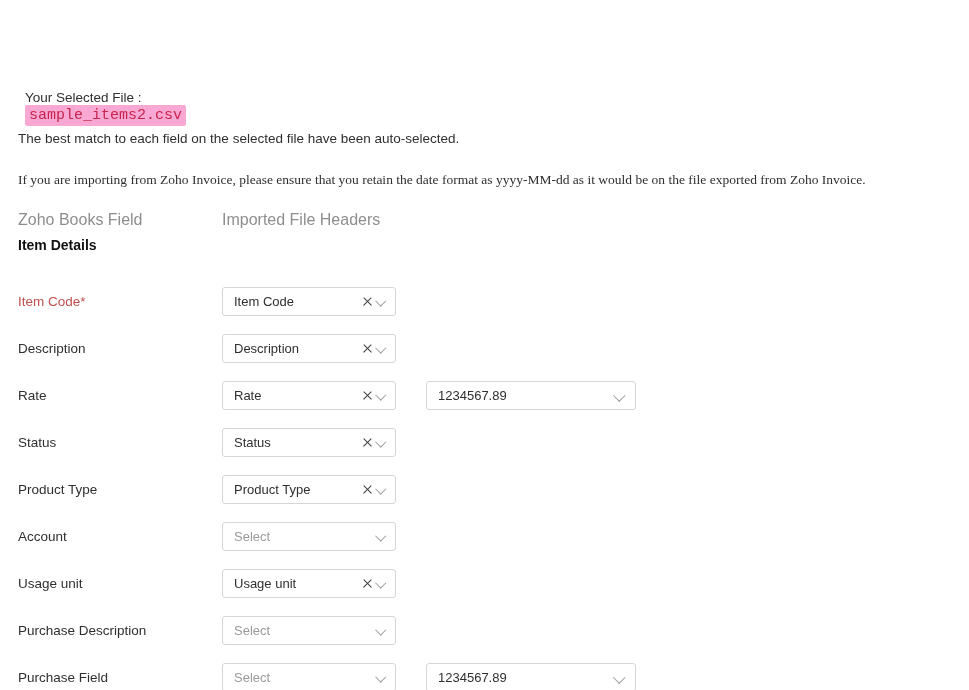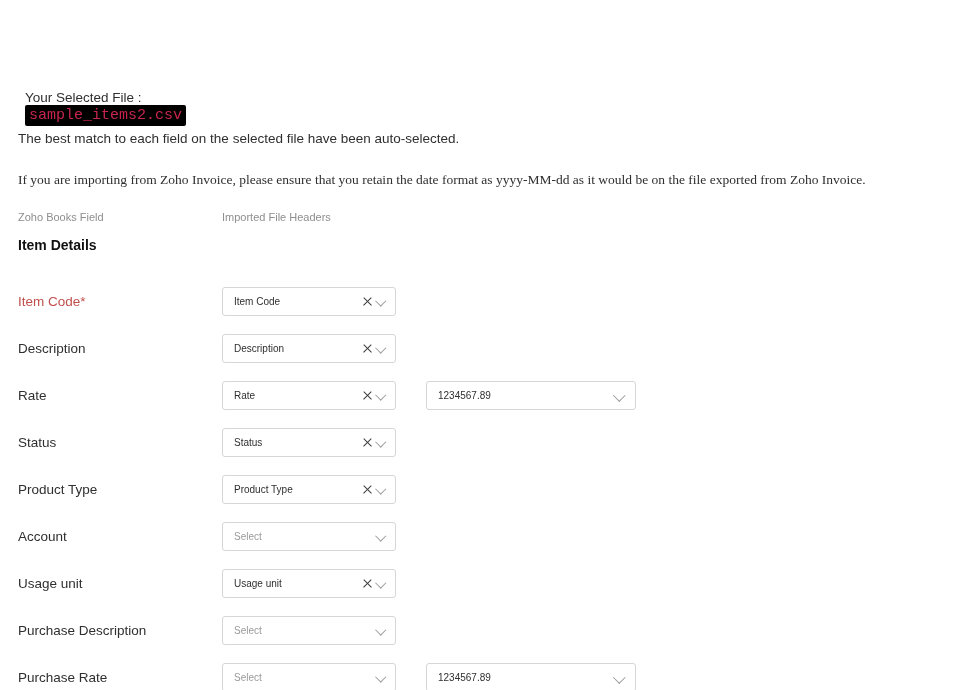--- a/index.html
+++ b/index.html
@@ -45,41 +45,41 @@
     white-space: nowrap;
     display: flex;
     align-items: baseline;
     flex-direction: column;
   }
   .file-line .lbl { color: #2f2f2f; }
   .file-name {
     font-family: "Liberation Mono", "DejaVu Sans Mono", monospace;
     font-size: 15px;
     color: #c7254e;
-    background: #000000;
+    background: #f9a8d4;
     padding: 2px 4px;
     margin-left: 7px;
     border-radius: 2px;
     white-space: nowrap;
   }
 
   .note {
     position: absolute;
     left: 0;
     font-size: 13.5px;
     color: #2f2f2f;
     white-space: nowrap;
   }
   .note-1 { top: 70px; }
   .note-2 { top: 111px; font-family: Liberation Serif, serif; }
 
   
   .col-head {
     position: absolute;
-    font-size: 11px;
+    font-size: 16px;
     color: #8e8e8e;
     font-weight: 400;
     white-space: nowrap;
   }
   .col-head-left  { left: 18px;  top: 211px; }
   .col-head-right { left: 222px; top: 211px; text-align: right; }
 
   .section-title {
     position: absolute;
     left: 18px; top: 237px;
@@ -118,21 +118,21 @@
     display: flex;
     align-items: center;
     cursor: pointer;
   }
   .dd-header { left: 222px; top: 2px; width: 174px; }
   .dd-format { left: 426px; top: 2px; width: 210px; }
 
   .dd-value {
     flex: 1 1 auto;
     padding-left: 11px;
-    font-size: 10px;
+    font-size: 13px;
     color: #2f2f2f;
     white-space: nowrap;
     overflow: hidden;
     text-overflow: ellipsis;
   }
   .dd-value.placeholder { color: #9a9a9a; }
 
   .dd-icons {
     flex: 0 0 auto;
     display: flex;
@@ -276,21 +276,21 @@
       <div class="field-row" style="top: 614px;">
         <div class="field-label">Purchase Description</div>
         <div class="dd dd-header">
           <span class="dd-value placeholder">Select</span>
           <span class="dd-icons">
             <span class="chev"></span>
           </span>
         </div>
       </div>
       <div class="field-row" style="top: 661px;">
-        <div class="field-label">Purchase Rate</div>
+        <div class="field-label">Purchase Field</div>
         <div class="dd dd-header">
           <span class="dd-value placeholder">Select</span>
           <span class="dd-icons">
             <span class="chev"></span>
           </span>
         </div>
         <div class="dd dd-format">
           <span class="dd-value">1234567.89</span>
           <span class="dd-icons">
             <span class="chev wide"></span>

